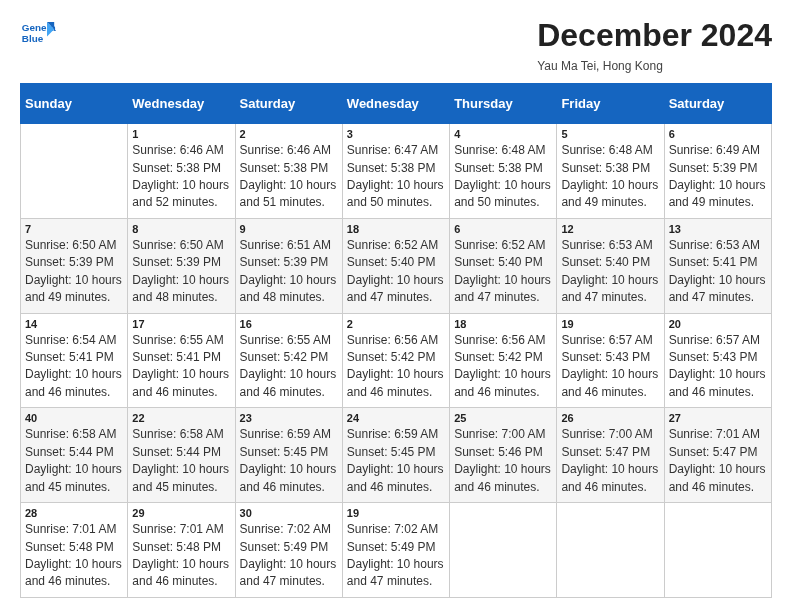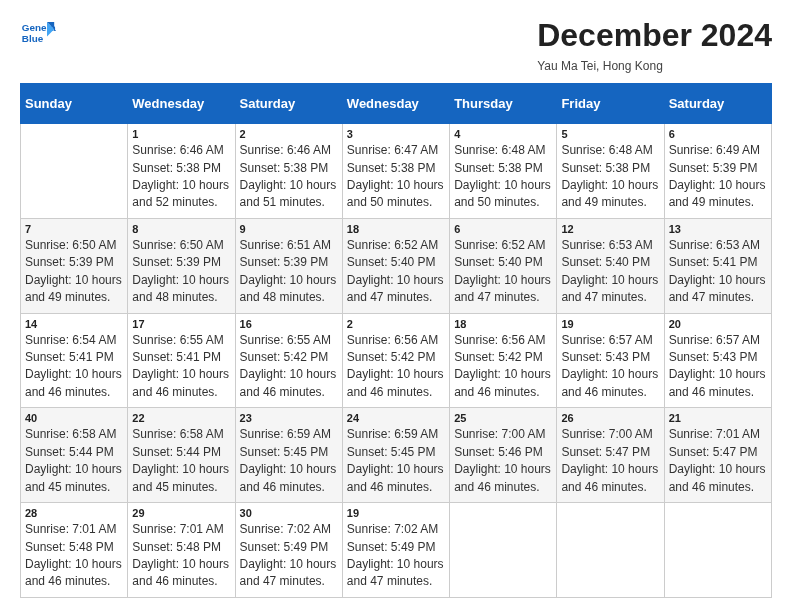--- a/index.html
+++ b/index.html
@@ -226,21 +226,21 @@
           </td>
           <td>
             <span class="day-num">25</span>
             <div class="day-info">Sunrise: 7:00 AM<br>Sunset: 5:46 PM<br>Daylight: 10 hours and 46 minutes.</div>
           </td>
           <td>
             <span class="day-num">26</span>
             <div class="day-info">Sunrise: 7:00 AM<br>Sunset: 5:47 PM<br>Daylight: 10 hours and 46 minutes.</div>
           </td>
           <td>
-            <span class="day-num">21</span>
+            <span class="day-num">27</span>
             <div class="day-info">Sunrise: 7:01 AM<br>Sunset: 5:47 PM<br>Daylight: 10 hours and 46 minutes.</div>
           </td>
         </tr>
         <tr>
           <td>
             <span class="day-num">28</span>
             <div class="day-info">Sunrise: 7:01 AM<br>Sunset: 5:48 PM<br>Daylight: 10 hours and 46 minutes.</div>
           </td>
           <td>
             <span class="day-num">29</span>

